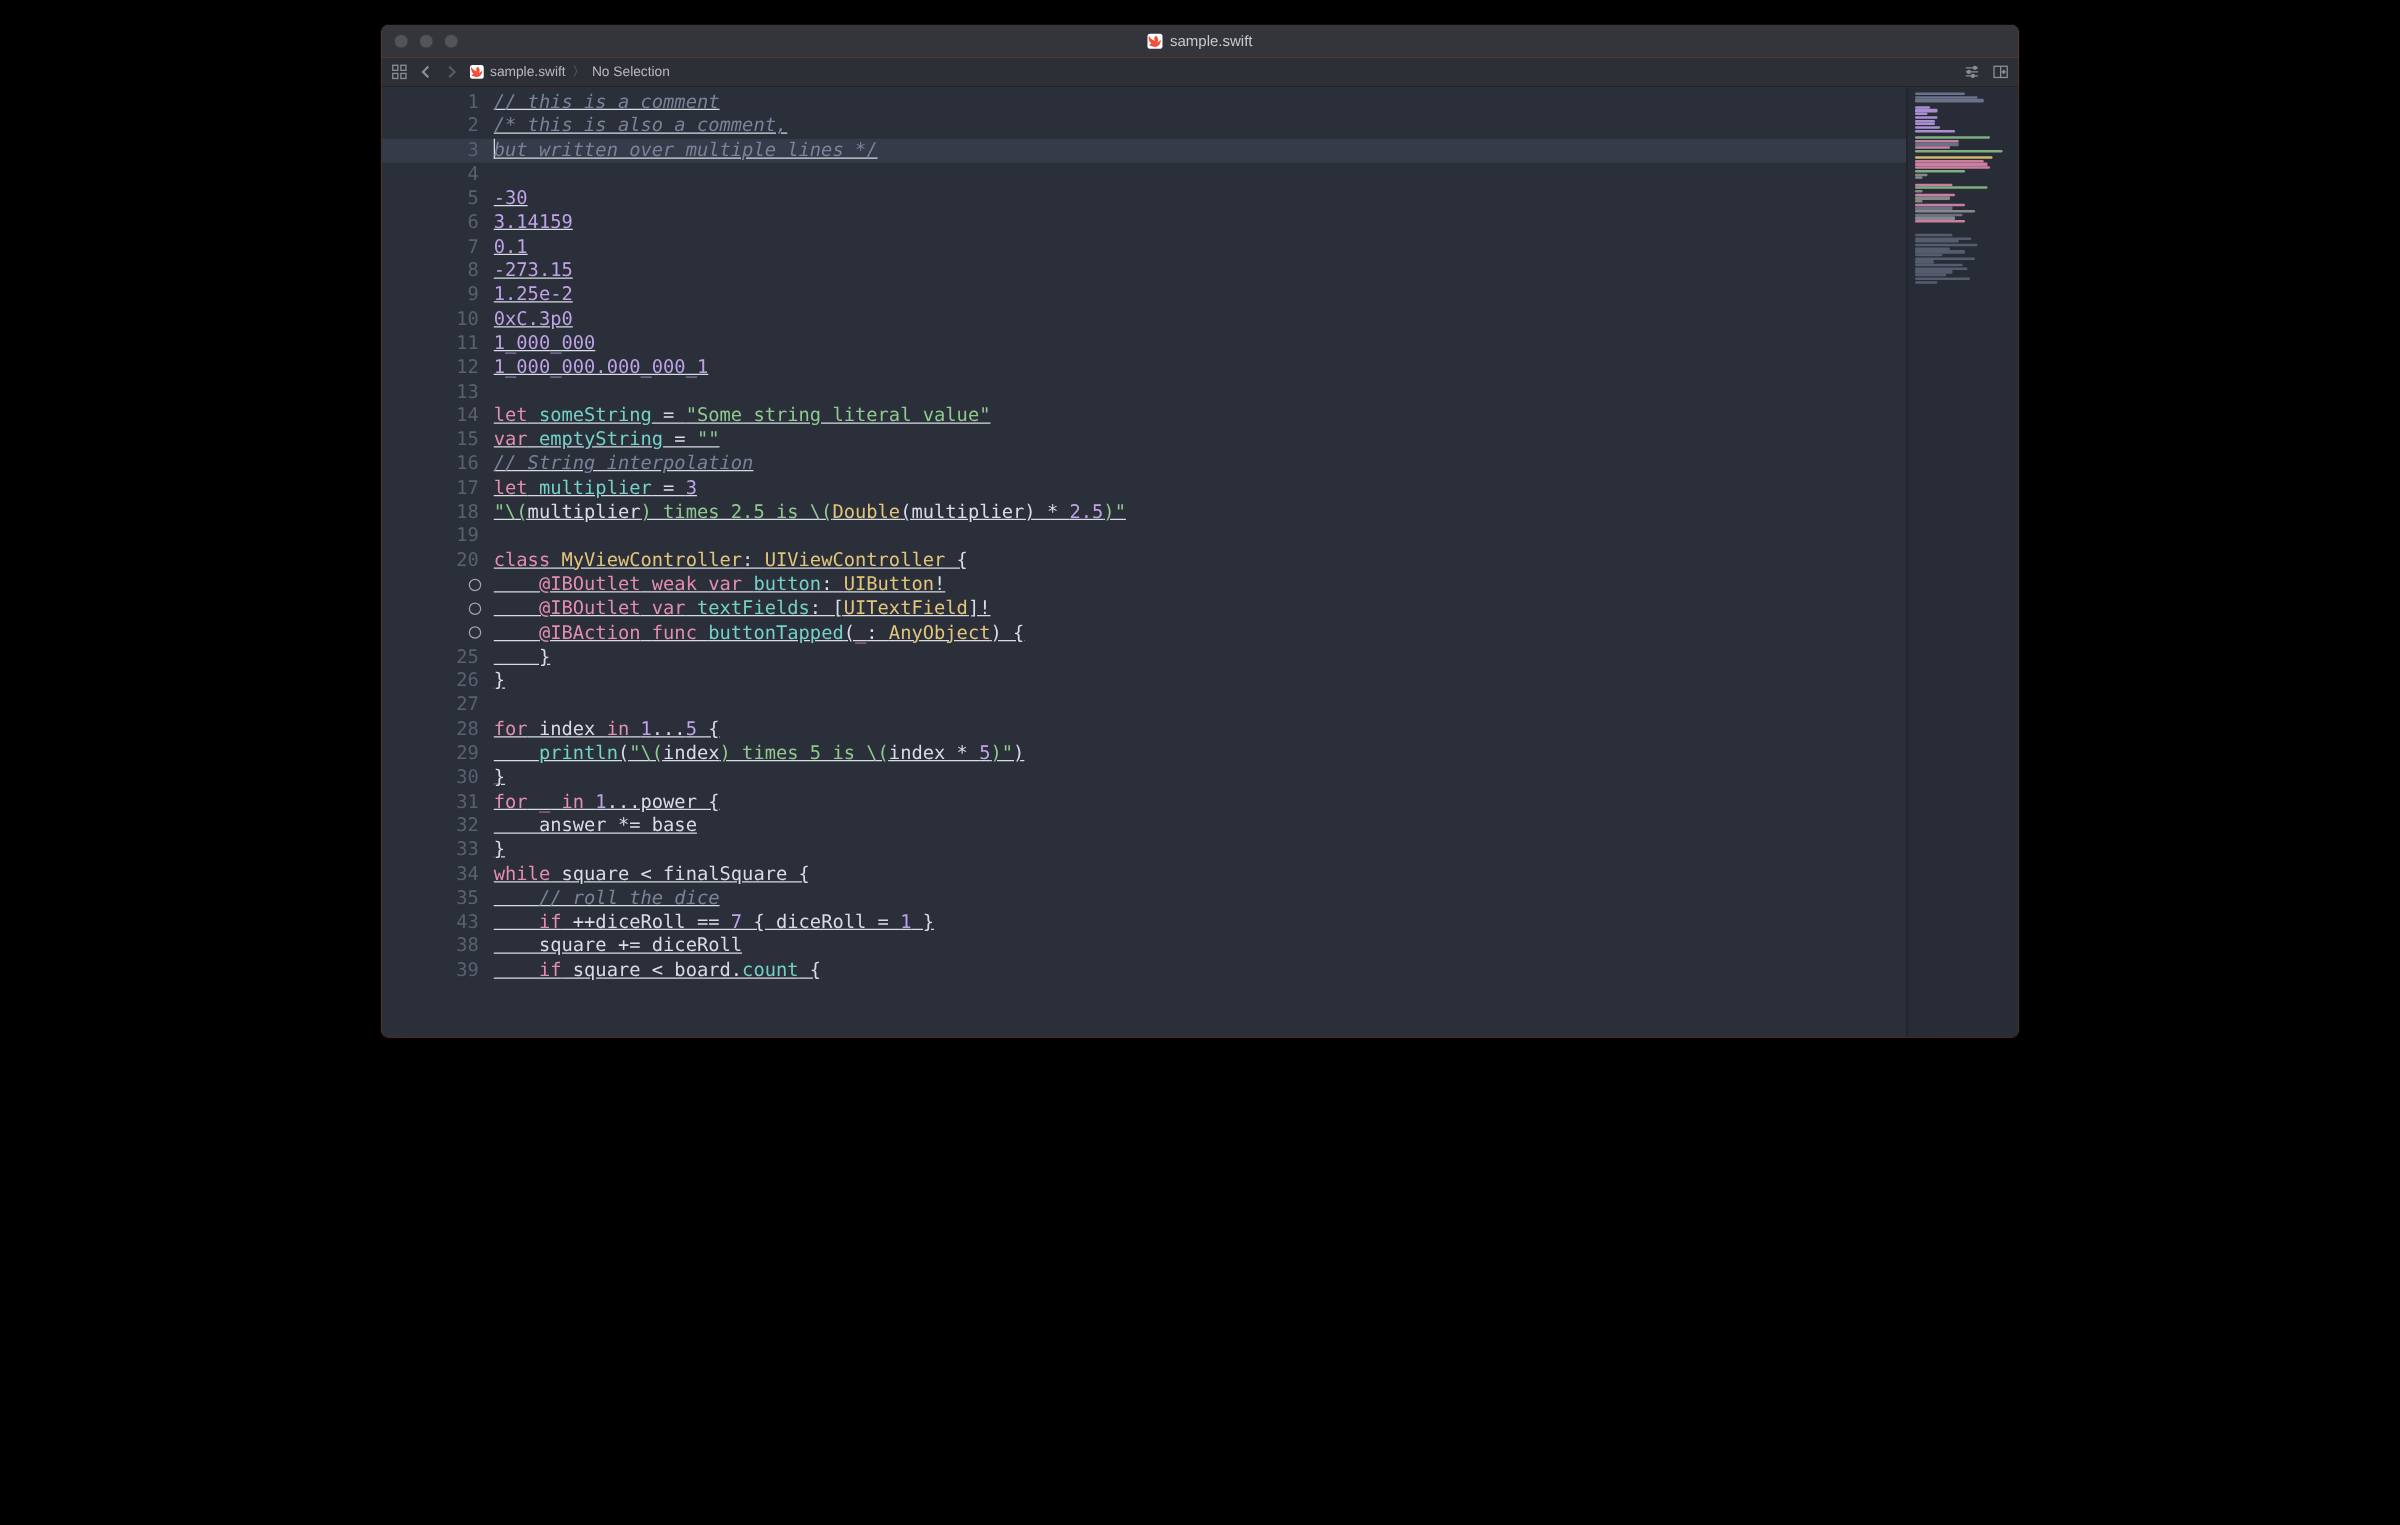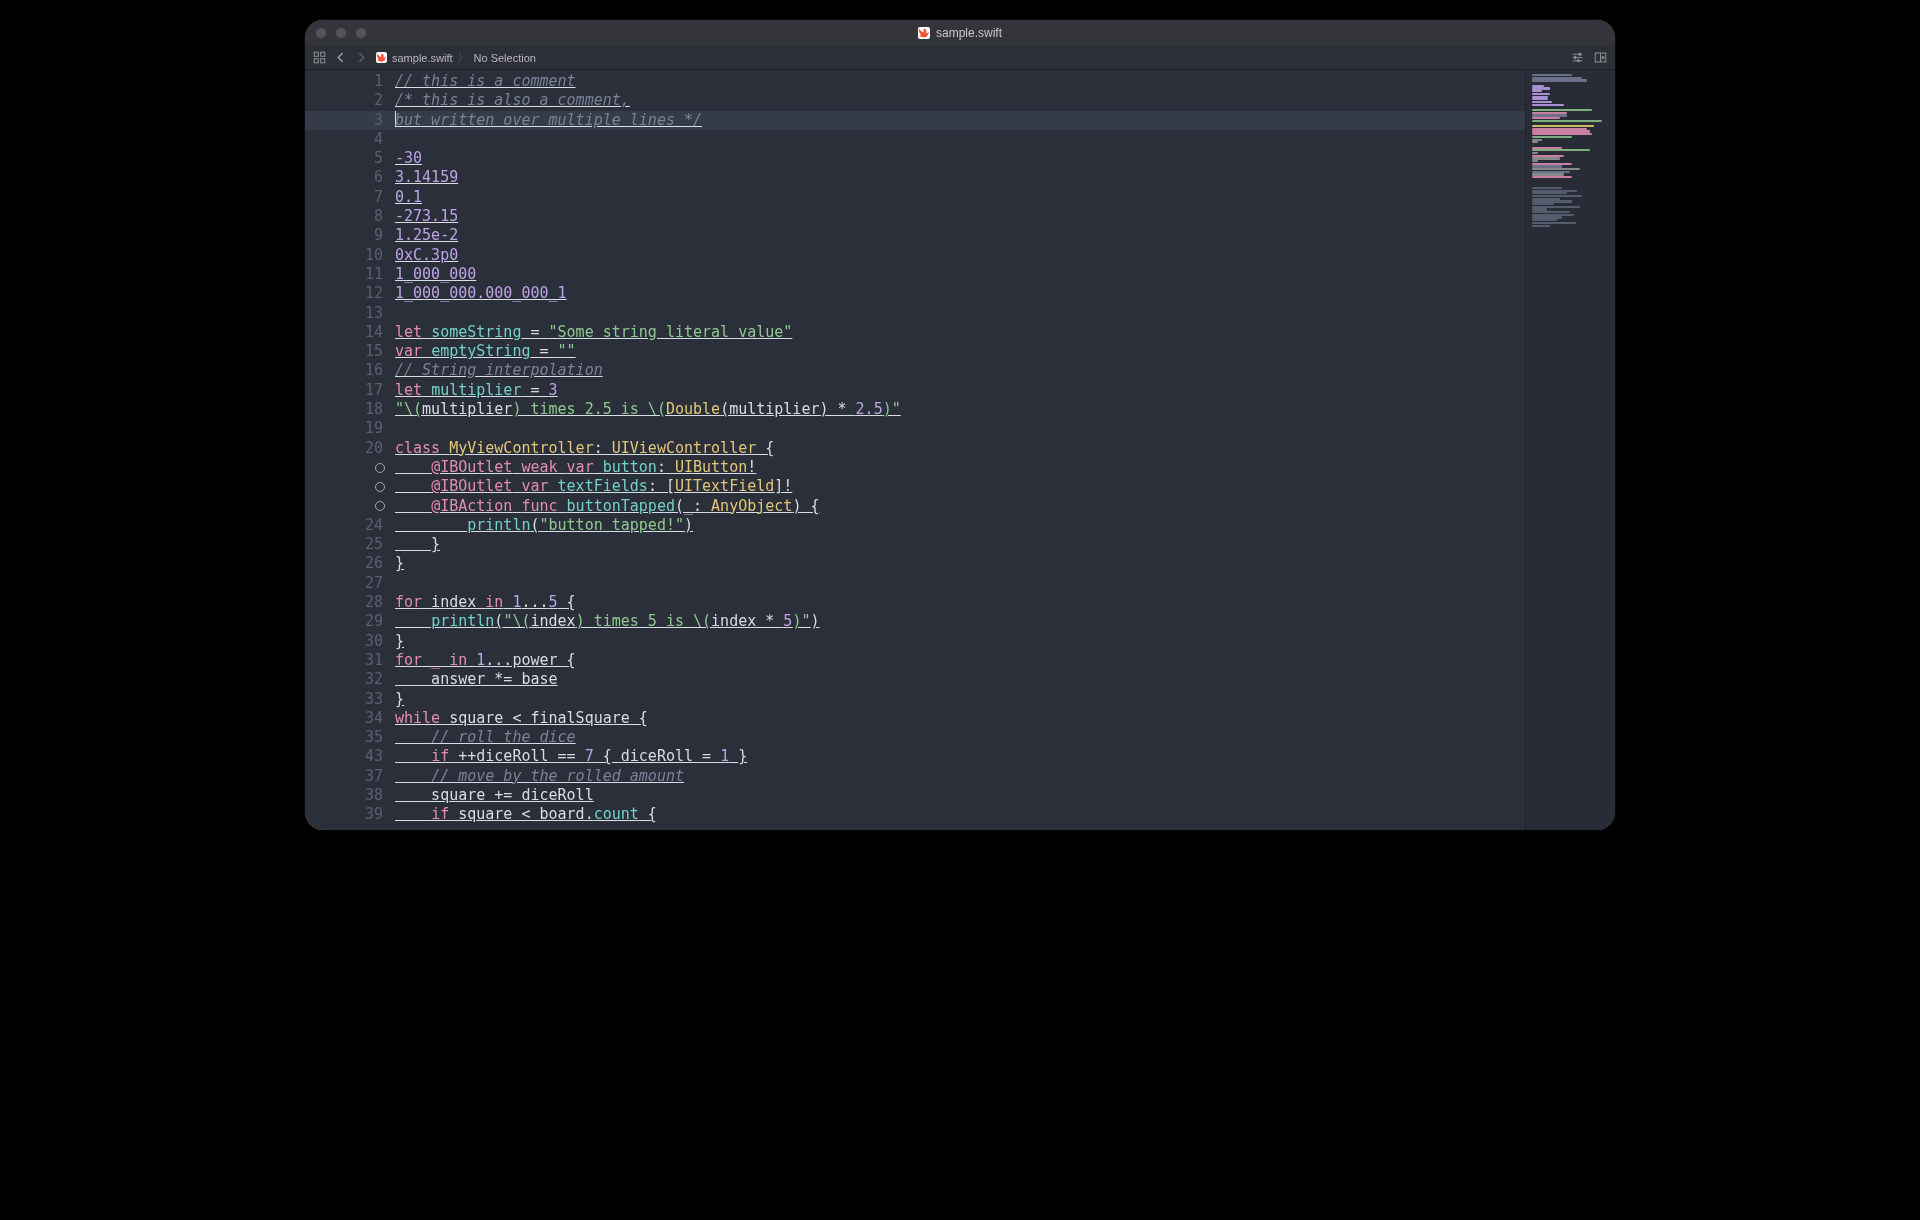--- a/index.html
+++ b/index.html
@@ -8,21 +8,21 @@
     font-family: -apple-system, BlinkMacSystemFont, 'Helvetica Neue', sans-serif;
     display: flex;
     align-items: flex-start;
     justify-content: center;
     padding: 20px;
   }
   .window {
     width: 1310px;
     height: 810px;
     background: #c2410c;
-    border-radius: 18px;
+    border-radius: 6px;
     box-shadow: 0 20px 60px rgba(0,0,0,0.6), 0 0 0 1px rgba(255,255,255,0.05);
     overflow: hidden;
     display: flex;
     flex-direction: column;
   }
   .titlebar {
     height: 26px;
     background: #33353a;
     display: flex;
     align-items: center;
@@ -248,34 +248,32 @@
           <div class="line"><div class="gutter">14</div><div class="code"><span class="k">let</span><span class="p"> </span><span class="id">someString</span><span class="p"> = </span><span class="s">"Some string literal value"</span></div></div>
           <div class="line"><div class="gutter">15</div><div class="code"><span class="k">var</span><span class="p"> </span><span class="id">emptyString</span><span class="p"> = </span><span class="s">""</span></div></div>
           <div class="line"><div class="gutter">16</div><div class="code"><span class="c">// String interpolation</span></div></div>
           <div class="line"><div class="gutter">17</div><div class="code"><span class="k">let</span><span class="p"> </span><span class="id">multiplier</span><span class="p"> = </span><span class="n">3</span></div></div>
           <div class="line"><div class="gutter">18</div><div class="code"><span class="s">"\(</span><span class="p">multiplier</span><span class="s">) times 2.5 is \(</span><span class="ty">Double</span><span class="p">(multiplier) * </span><span class="n">2.5</span><span class="s">)"</span></div></div>
           <div class="line"><div class="gutter">19</div><div class="code"></div></div>
           <div class="line"><div class="gutter">20</div><div class="code"><span class="k">class</span><span class="p"> </span><span class="ty">MyViewController</span><span class="p">: </span><span class="ty">UIViewController</span><span class="p"> {</span></div></div>
           <div class="line"><div class="gutter circle-gutter"><span class="circ"></span></div><div class="code"><span class="p">    </span><span class="attr">@IBOutlet</span><span class="p"> </span><span class="k">weak</span><span class="p"> </span><span class="k">var</span><span class="p"> </span><span class="id">button</span><span class="p">: </span><span class="ty">UIButton</span><span class="p">!</span></div></div>
           <div class="line"><div class="gutter circle-gutter"><span class="circ"></span></div><div class="code"><span class="p">    </span><span class="attr">@IBOutlet</span><span class="p"> </span><span class="k">var</span><span class="p"> </span><span class="id">textFields</span><span class="p">: [</span><span class="ty">UITextField</span><span class="p">]!</span></div></div>
           <div class="line"><div class="gutter circle-gutter"><span class="circ"></span></div><div class="code"><span class="p">    </span><span class="attr">@IBAction</span><span class="p"> </span><span class="k">func</span><span class="p"> </span><span class="fn">buttonTapped</span><span class="p">(</span><span class="k">_</span><span class="p">: </span><span class="ty">AnyObject</span><span class="p">) {</span></div></div>
-          <div class="line"><div class="gutter">24</div><div class="code"><span class="p">        </span><span class="id">println</span><span class="p">(</span><span class="s">"button tapped!"</span><span class="p">)</span></div></div>
           <div class="line"><div class="gutter">25</div><div class="code"><span class="p">    }</span></div></div>
           <div class="line"><div class="gutter">26</div><div class="code"><span class="p">}</span></div></div>
           <div class="line"><div class="gutter">27</div><div class="code"></div></div>
           <div class="line"><div class="gutter">28</div><div class="code"><span class="k">for</span><span class="p"> index </span><span class="k">in</span><span class="p"> </span><span class="n">1</span><span class="p">...</span><span class="n">5</span><span class="p"> {</span></div></div>
           <div class="line"><div class="gutter">29</div><div class="code"><span class="p">    </span><span class="id">println</span><span class="p">(</span><span class="s">"\(</span><span class="p">index</span><span class="s">) times 5 is \(</span><span class="p">index * </span><span class="n">5</span><span class="s">)"</span><span class="p">)</span></div></div>
           <div class="line"><div class="gutter">30</div><div class="code"><span class="p">}</span></div></div>
           <div class="line"><div class="gutter">31</div><div class="code"><span class="k">for</span><span class="p"> </span><span class="k">_</span><span class="p"> </span><span class="k">in</span><span class="p"> </span><span class="n">1</span><span class="p">...power {</span></div></div>
           <div class="line"><div class="gutter">32</div><div class="code"><span class="p">    answer *= base</span></div></div>
           <div class="line"><div class="gutter">33</div><div class="code"><span class="p">}</span></div></div>
           <div class="line"><div class="gutter">34</div><div class="code"><span class="k">while</span><span class="p"> square &lt; finalSquare {</span></div></div>
           <div class="line"><div class="gutter">35</div><div class="code"><span class="p">    </span><span class="c">// roll the dice</span></div></div>
           <div class="line"><div class="gutter">43</div><div class="code"><span class="p">    </span><span class="k">if</span><span class="p"> ++diceRoll == </span><span class="n">7</span><span class="p"> { diceRoll = </span><span class="n">1</span><span class="p"> }</span></div></div>
-          <div class="line"><div class="gutter">37</div><div class="code"><span class="p">    </span><span class="c">// move by the rolled amount</span></div></div>
           <div class="line"><div class="gutter">38</div><div class="code"><span class="p">    square += diceRoll</span></div></div>
           <div class="line"><div class="gutter">39</div><div class="code"><span class="p">    </span><span class="k">if</span><span class="p"> square &lt; board.</span><span class="id">count</span><span class="p"> {</span></div></div>
         </div>
     </div>
     <div class="minimap" id="minimap">
         <div class="mm-line" style="width: 40px; background: rgb(107, 113, 137);"></div>
         <div class="mm-line" style="width: 50px; background: rgb(107, 113, 137);"></div>
         <div class="mm-line" style="width: 55px; background: rgb(107, 113, 137);"></div>
         <div class="mm-line" style="width: 0px; background: transparent;"></div>
         <div class="mm-line" style="width: 12px; background: rgb(169, 143, 209);"></div>

